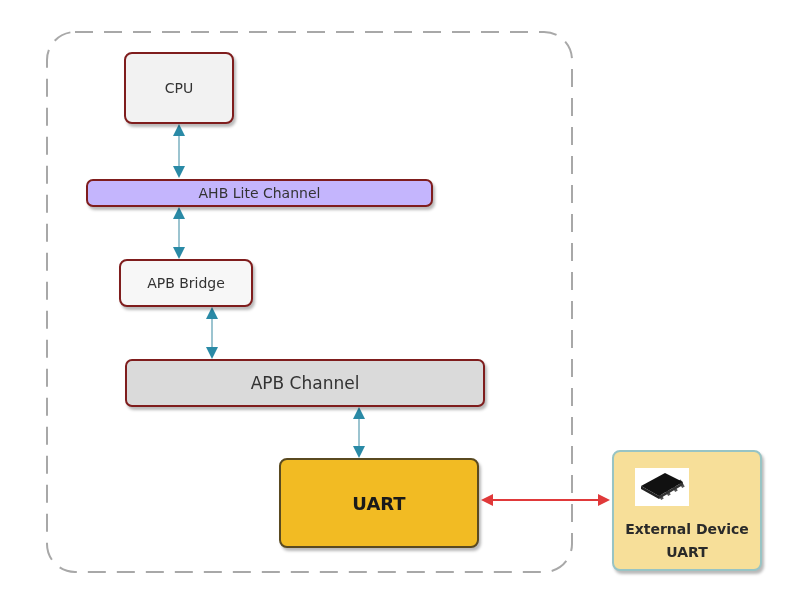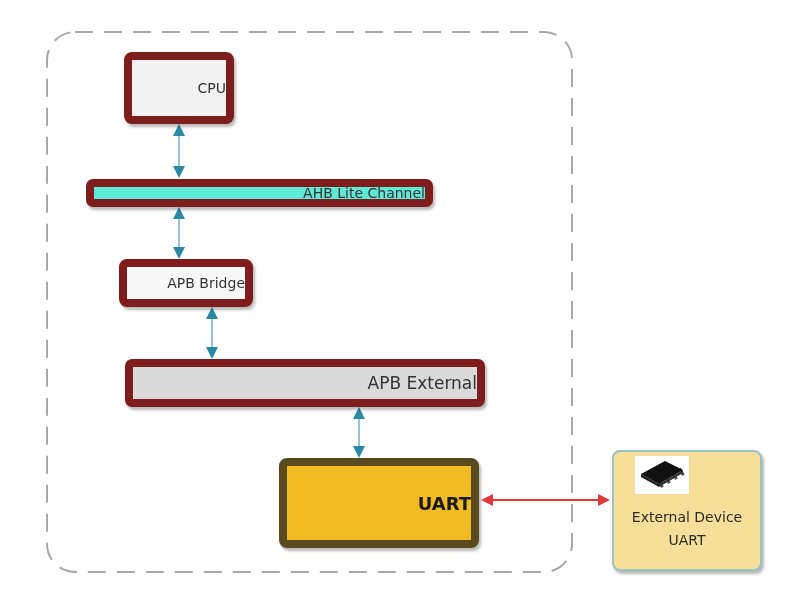--- a/index.html
+++ b/index.html
@@ -4,34 +4,34 @@
   <style>
     html, body { margin: 0; padding: 0; }
     body {
       width: 792px; height: 616px; position: relative; overflow: hidden;
       background: #ffffff;
       font-family: "DejaVu Sans", sans-serif;
     }
     #canvas { position: absolute; left: 0; top: 0; width: 792px; height: 616px; }
     .box {
       position: absolute; box-sizing: border-box;
-      display: flex; align-items: center; justify-content: flex-end;
+      display: flex; align-items: center; justify-content: center;
       color: #333333; text-align: center;
-      border: 8px solid #7f1d1d; border-radius: 8px;
+      border: 2px solid #7f1d1d; border-radius: 8px;
       box-shadow: 2px 3px 3px rgba(0,0,0,0.28);
     }
     #cpu { left: 124px; top: 52px; width: 110px; height: 72px; background: #f2f2f2; font-size: 14px; }
-    #ahb { left: 86px; top: 179px; width: 347px; height: 28px; background: #5eead4; font-size: 14px; border-radius: 7px; }
+    #ahb { left: 86px; top: 179px; width: 347px; height: 28px; background: #c4b5fd; font-size: 14px; border-radius: 7px; }
     #apbbridge { left: 119px; top: 259px; width: 134px; height: 48px; background: #f7f7f7; font-size: 14px; }
     #apbch { left: 125px; top: 359px; width: 360px; height: 48px; background: #dadada; font-size: 17px; border-radius: 7px; }
     #uart { left: 279px; top: 458px; width: 200px; height: 90px; background: #f2bb23; color: #1a1a1a; font-size: 18px; font-weight: bold; border-color: #5a4a20; }
     #ext {
       left: 612px; top: 450px; width: 150px; height: 121px; background: #f7df99; border: 2px solid #98c4c4;
-      flex-direction: column; justify-content: flex-start; padding-top: 4px;
-      color: #2a2a2a; font-weight: normal; font-size: 14px; line-height: 23px;
+      flex-direction: column; justify-content: flex-start; padding-top: 16px;
+      color: #2a2a2a; font-weight: bold; font-size: 14px; line-height: 23px;
     }
     #chip { width: 54px; height: 38px; background: #ffffff; margin-left: -50px; margin-bottom: 12px; display: flex; align-items: center; justify-content: center; }
   </style>
 </head>
 <body>
 
 <svg id="canvas" viewBox="0 0 792 616" xmlns="http://www.w3.org/2000/svg">
   <defs>
     <marker id="tealHead" viewBox="0 0 10 10" refX="5" refY="5" markerWidth="6" markerHeight="6" orient="auto-start-reverse">
       <path d="M0,0 L10,5 L0,10 z" fill="#2a8aa6"></path>
@@ -55,21 +55,21 @@
 
 <div id="ahb" class="box">
   <span>AHB Lite Channel</span>
 </div>
 
 <div id="apbbridge" class="box">
   <span>APB Bridge</span>
 </div>
 
 <div id="apbch" class="box">
-  <span>APB External</span>
+  <span>APB Channel</span>
 </div>
 
 <div id="uart" class="box">
   <span>UART</span>
 </div>
 
 <div id="ext" class="box">
   <div id="chip">
     <svg width="50" height="34" viewBox="0 0 50 34" xmlns="http://www.w3.org/2000/svg">
       <g fill="#555">

